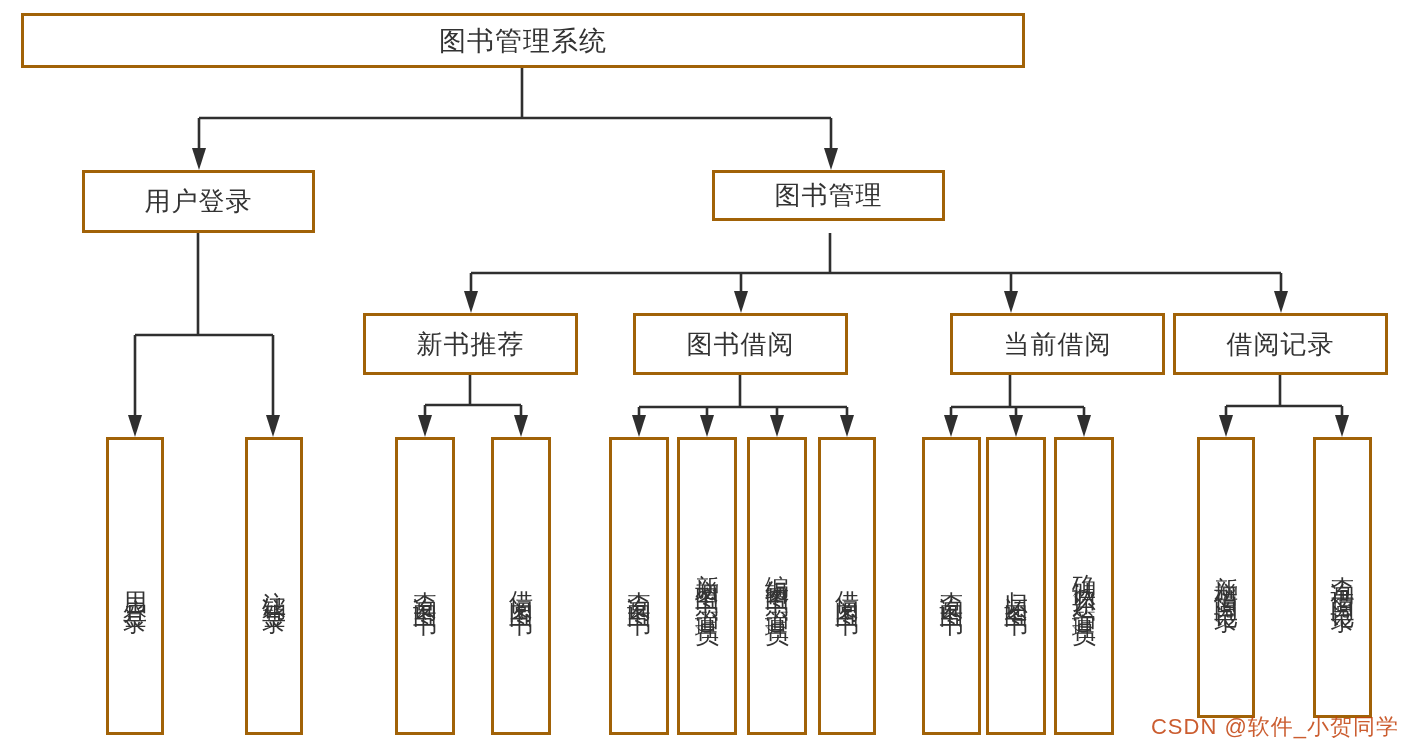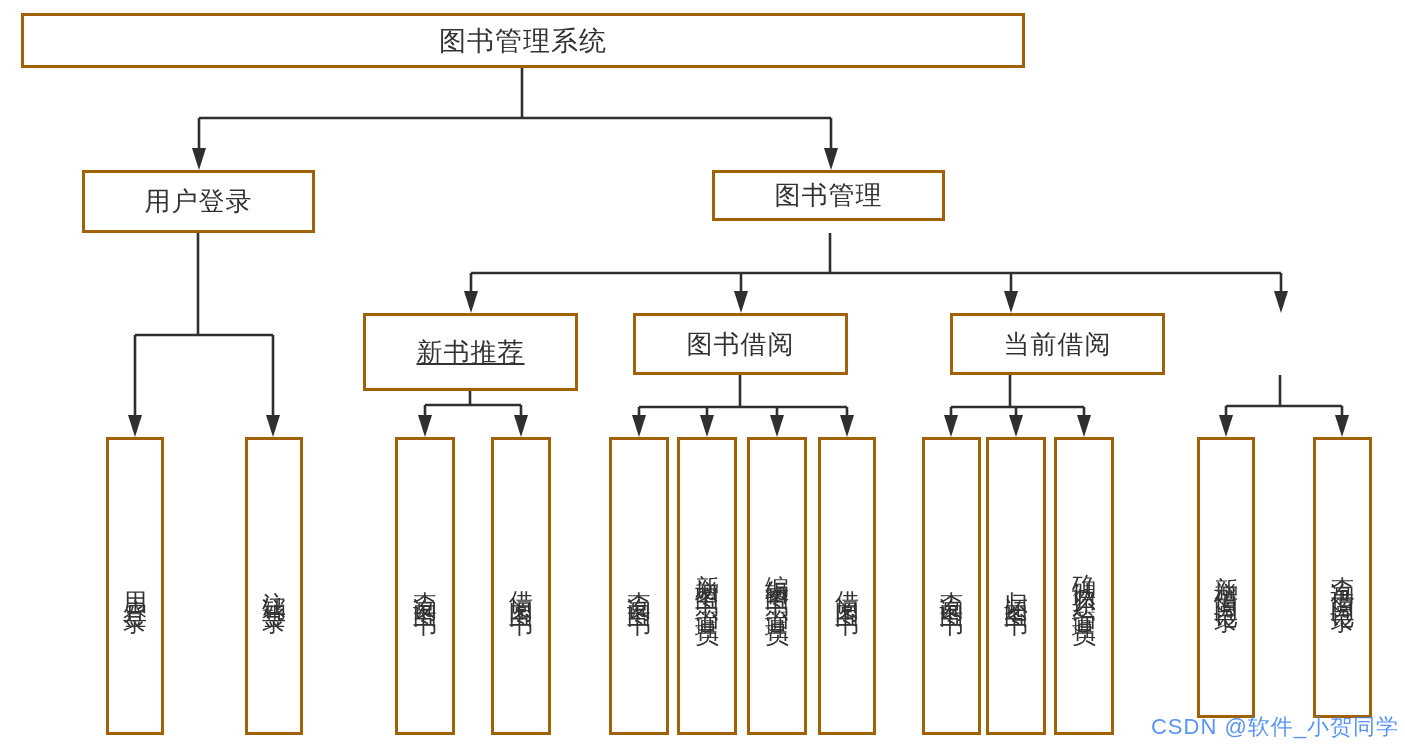--- a/index.html
+++ b/index.html
@@ -32,21 +32,21 @@
     color:#333333;
   }
   svg.wires{position:absolute;left:0;top:0;z-index:1;}
   svg.wires path{stroke:#2f2f2f;stroke-width:2.6;fill:none;}
   svg.wires polygon{fill:#2f2f2f;stroke:none;}
   .watermark{
     position:absolute;
     right:6px;
     bottom:5px;
     font-size:22px;
-    color:#3b82f6;
+    color:#c2410c;
     opacity:.85;
     z-index:3;
     white-space:nowrap;
     letter-spacing:1px;
   }
 </style>
 </head>
 <body>
 
 <div id="canvas">
@@ -91,28 +91,31 @@
     <span class="h-label">图书管理系统</span>
   </div>
 
   <div class="node" style="left:82px;top:170px;width:233px;height:63px;">
     <span class="h-label">用户登录</span>
   </div>
   <div class="node" style="left:712px;top:170px;width:233px;height:51px;">
     <span class="h-label">图书管理</span>
   </div>
 
-  <div class="node" style="left:363px;top:313px;width:215px;height:78px;text-decoration:underline;">
+  <div class="node" style="left:363px;top:313px;width:215px;height:62px;">
     <span class="h-label">新书推荐</span>
   </div>
   <div class="node" style="left:633px;top:313px;width:215px;height:62px;">
     <span class="h-label">图书借阅</span>
   </div>
   <div class="node" style="left:950px;top:313px;width:215px;height:62px;">
     <span class="h-label">当前借阅</span>
+  </div>
+  <div class="node" style="left:1173px;top:313px;width:215px;height:62px;">
+    <span class="h-label">借阅记录</span>
   </div>
 
   <div class="node leaf" style="left:106px;top:437px;width:58px;height:298px;">
     <span class="v-label">用户登录</span>
   </div>
   <div class="node leaf" style="left:245px;top:437px;width:58px;height:298px;">
     <span class="v-label">注销登录</span>
   </div>
 
   <div class="node leaf" style="left:395px;top:437px;width:60px;height:298px;">

